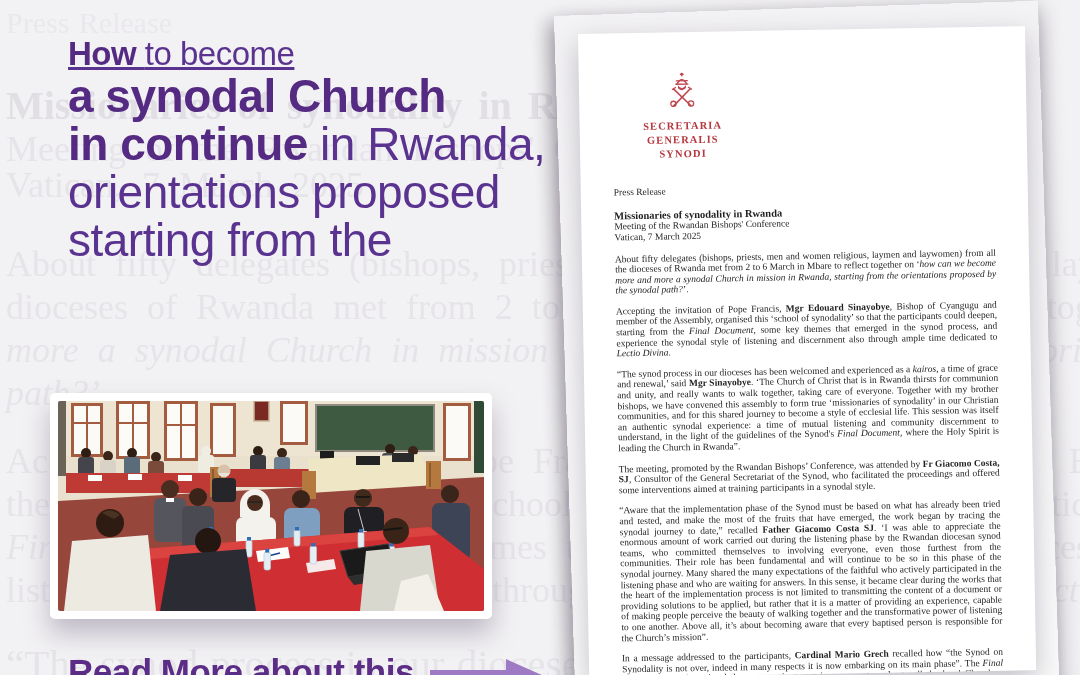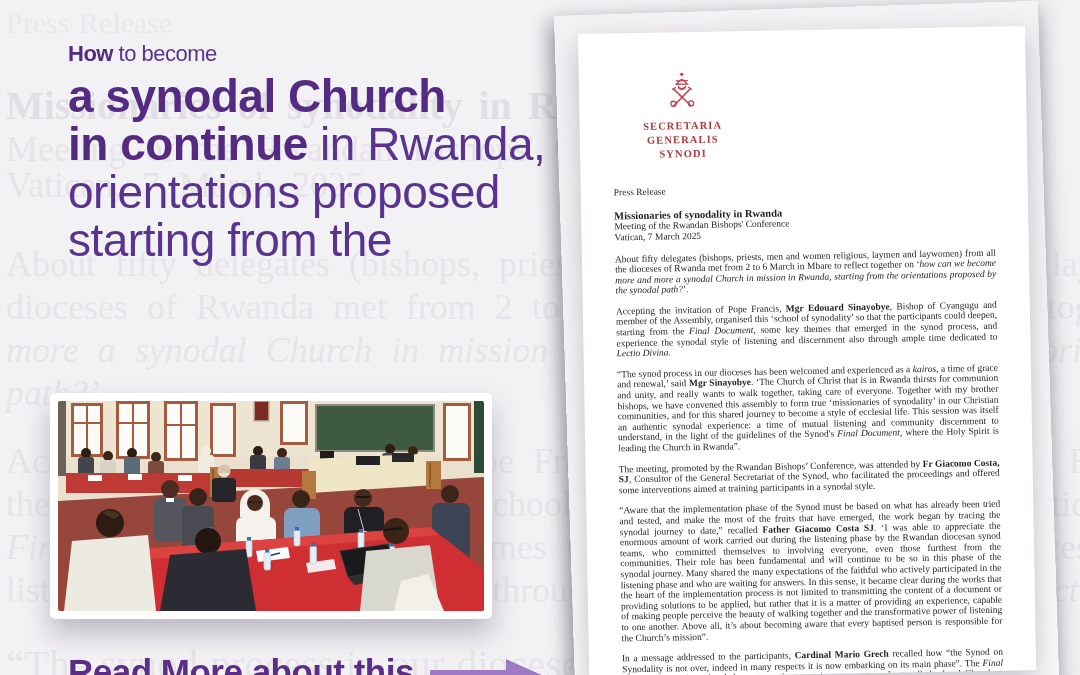--- a/index.html
+++ b/index.html
@@ -24,21 +24,21 @@
   .bgl8{top:440px;}
   .bgl9{top:483px;}
   .bgl10{top:526px;}
   .bgl11{top:569px;}
   .bgl12{top:640px;font-size:41px;word-spacing:2px;}
 
   
   .headline{position:absolute;left:68px;top:36px;z-index:2;
             color:#5a3390;letter-spacing:-0.5px;}
   .h-line{font-size:46px;line-height:48px;}
-  .h-line.first{font-size:22px;line-height:36px;}
+  .h-line.first{font-size:33px;line-height:36px;text-decoration:underline;}
   .headline .b{font-weight:800;color:#542a82;}
 
   
   .photo-frame{position:absolute;left:50px;top:393px;width:442px;height:226px;
                background:#ffffff;border-radius:5px;z-index:2;
                box-shadow:0 14px 26px rgba(105,92,120,.38);
                display:flex;align-items:center;justify-content:center;}
   .photo{width:426px;height:210px;border-radius:2px;display:block;}
 
   

